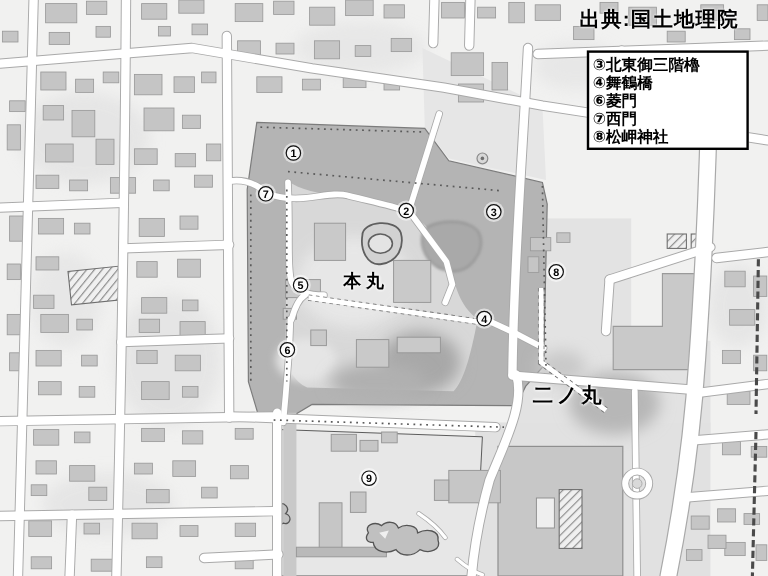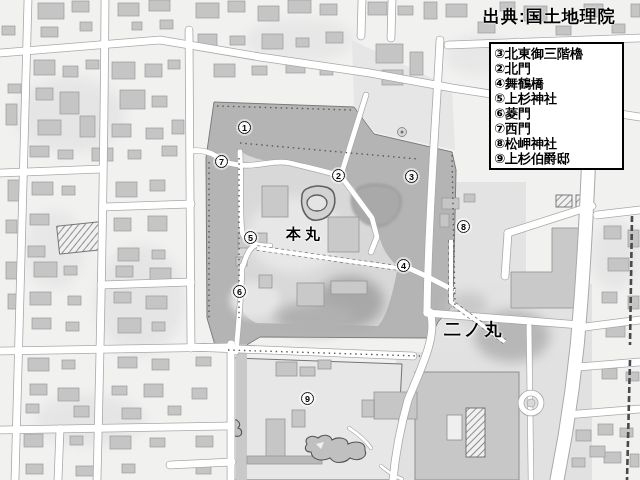--- a/index.html
+++ b/index.html
@@ -439,27 +439,24 @@
     <g>
       <circle cx="402" cy="132" r="4.5" fill="#d8d8d8" stroke="#8a8a8a" stroke-width="1"></circle>
       <circle cx="402" cy="132" r="1.5" fill="#6f6f6f"></circle>
     </g>
   </svg>
 
   <div class="src-label">出典:国土地理院</div>
 
   <div class="legend">
     <div class="row">③北東御三階櫓</div>
-    <div class="row">②北門</div>
     <div class="row">④舞鶴橋</div>
-    <div class="row">⑤上杉神社</div>
     <div class="row">⑥菱門</div>
     <div class="row">⑦西門</div>
     <div class="row">⑧松岬神社</div>
-    <div class="row">⑨上杉伯爵邸</div>
   </div>
 
   <div class="area-label lbl-honmaru">本丸</div>
   <div class="area-label lbl-ninomaru">二ノ丸</div>
 
   <div class="mk" style="left:238px;top:121px">1</div>
   <div class="mk" style="left:332px;top:169px">2</div>
   <div class="mk" style="left:405px;top:170px">3</div>
   <div class="mk" style="left:397px;top:259px">4</div>
   <div class="mk" style="left:244px;top:231px">5</div>

